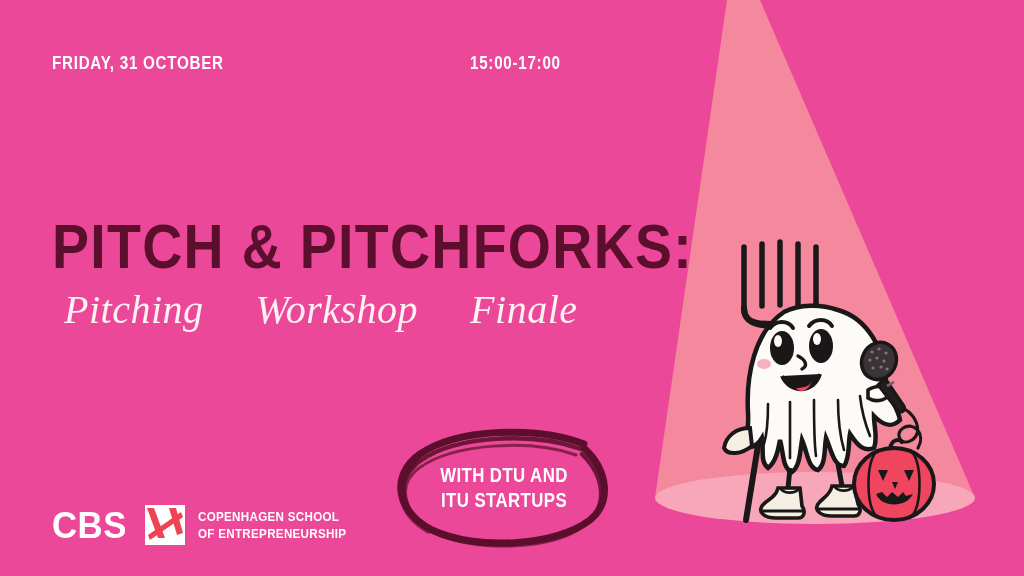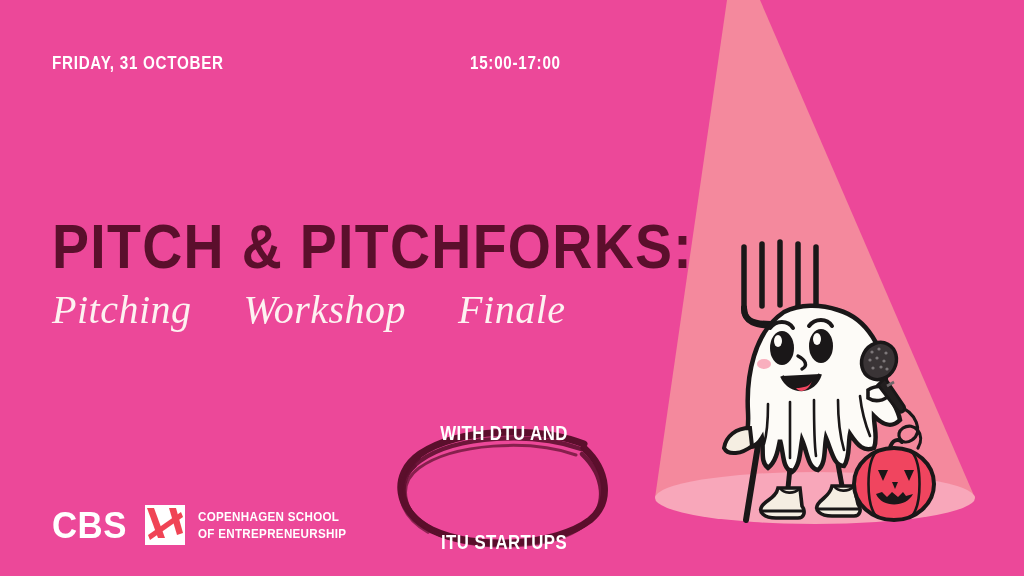--- a/index.html
+++ b/index.html
@@ -46,20 +46,21 @@
     white-space:nowrap;
   }
   #title-sub{
     margin-top:8px;
     font-family:"Liberation Serif", serif;
     font-style:italic;
     font-size:40px;
     color:#fdf2f1;
     white-space:nowrap;
     letter-spacing:.5px;
+    margin-left:12px;
   }
   #title-sub .gap{ display:inline-block; width:52px; }
 
   
   .cbs{
     position:absolute; left:52px; top:478px;
     display:flex; align-items:center; gap:13px;margin-top:27px;
   }
   #cbs-wordmark{
     font-size:37px; font-weight:700; color:#fff;
@@ -72,21 +73,21 @@
     line-height:1.28; letter-spacing:.35px;
     transform:scaleX(.86); transform-origin:left center;
     white-space:nowrap;
   }
 
   
   .badge{ position:absolute; left:388px; top:422px; width:232px; height:132px; }
   .badge-svg{ position:absolute; left:0; top:0; }
   .badge-text{
     position:absolute; left:0; top:0; width:232px; height:132px;
-    display:flex; flex-direction:column; justify-content:space-between; align-items:center;
+    display:flex; flex-direction:column; justify-content:center; align-items:center;
     gap:2px;
   }
   .badge-line{
     font-size:20px; font-weight:700; color:#fff;
     letter-spacing:.5px; white-space:nowrap;
     transform:scaleX(.84);
   }
 
   
   .char-svg{ position:absolute; left:672px; top:236px; width:300px; height:300px; }

